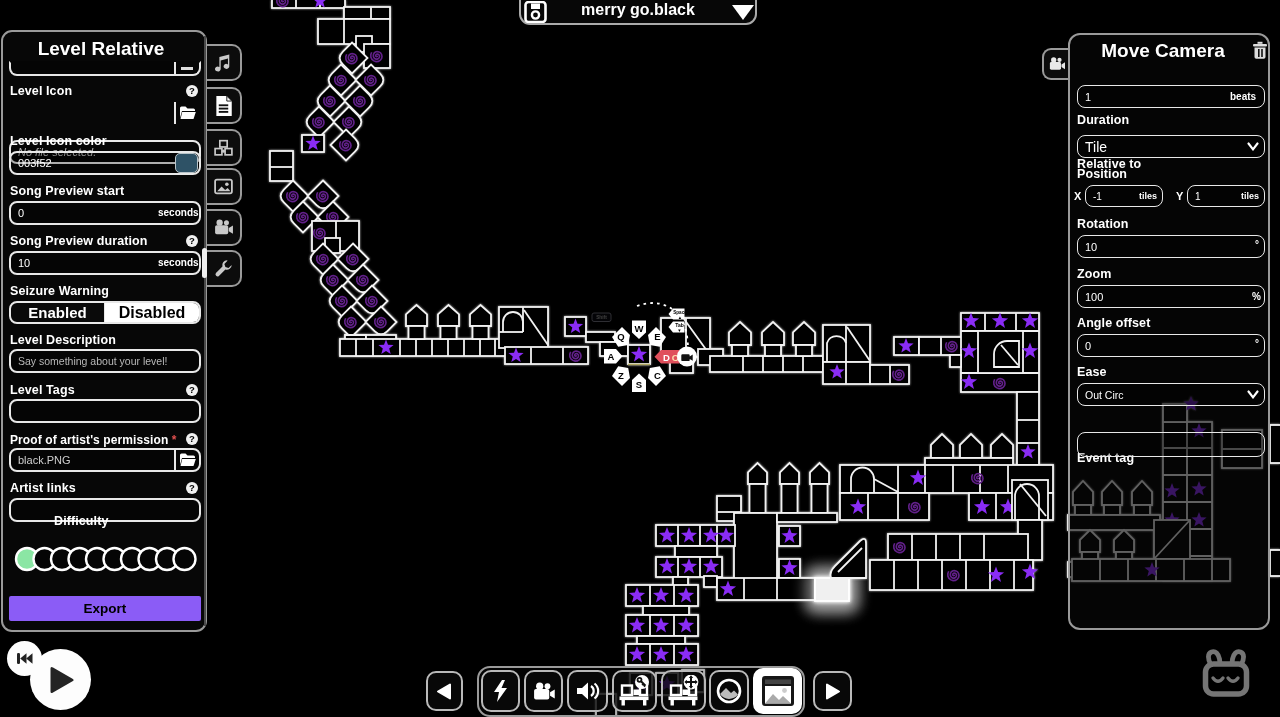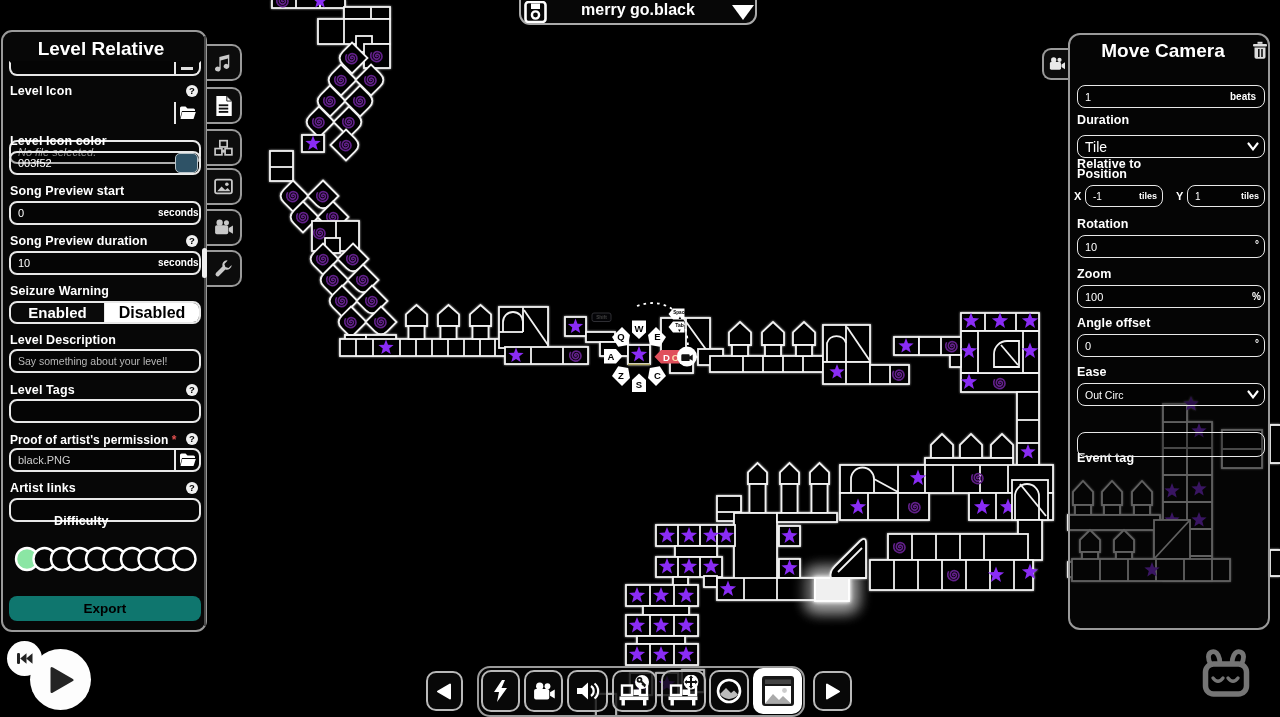--- a/index.html
+++ b/index.html
@@ -568,21 +568,21 @@
   <circle cx="53" cy="14" r="11" fill="#050505" stroke="#fff" stroke-width="2.4"></circle>
   <circle cx="70.5" cy="14" r="11" fill="#050505" stroke="#fff" stroke-width="2.4"></circle>
   <circle cx="88" cy="14" r="11" fill="#050505" stroke="#fff" stroke-width="2.4"></circle>
   <circle cx="105.5" cy="14" r="11" fill="#050505" stroke="#fff" stroke-width="2.4"></circle>
   <circle cx="123" cy="14" r="11" fill="#050505" stroke="#fff" stroke-width="2.4"></circle>
   <circle cx="140.5" cy="14" r="11" fill="#050505" stroke="#fff" stroke-width="2.4"></circle>
   <circle cx="158" cy="14" r="11" fill="#050505" stroke="#fff" stroke-width="2.4"></circle>
   <circle cx="175.5" cy="14" r="11" fill="#050505" stroke="#fff" stroke-width="2.4"></circle>
 </svg>
 
-<div class="abs" style="left:9px;top:596px;width:192px;height:25px;background:#0f766e;border-radius:8px;color:#000;font-weight:bold;font-size:13.5px;display:flex;align-items:center;justify-content:center;">Export</div>
+<div class="abs" style="left:9px;top:596px;width:192px;height:25px;background:#8b5cf6;border-radius:2px;color:#000;font-weight:bold;font-size:13.5px;display:flex;align-items:center;justify-content:center;">Export</div>
 
 <div class="abs" style="left:204px;top:36px;width:2px;height:590px;background:#4a4a4a;"></div>
 
 <div class="abs" style="left:202px;top:248px;width:5px;height:30px;background:#f0f0f0;border-radius:3px;"></div>
 
 <div class="tb" style="left:207px;top:44px;">
 <svg width="22" height="22" viewBox="0 0 20 20">
       <path d="M7,15.5 a2.6,2.2 0 1 1 -1.2,-1.9 V4.5 l9,-2.2 v10.9 a2.6,2.2 0 1 1 -1.2,-1.9 V6 l-6.6,1.7 Z" fill="#c9c9c9"></path>
     </svg>
 </div>

